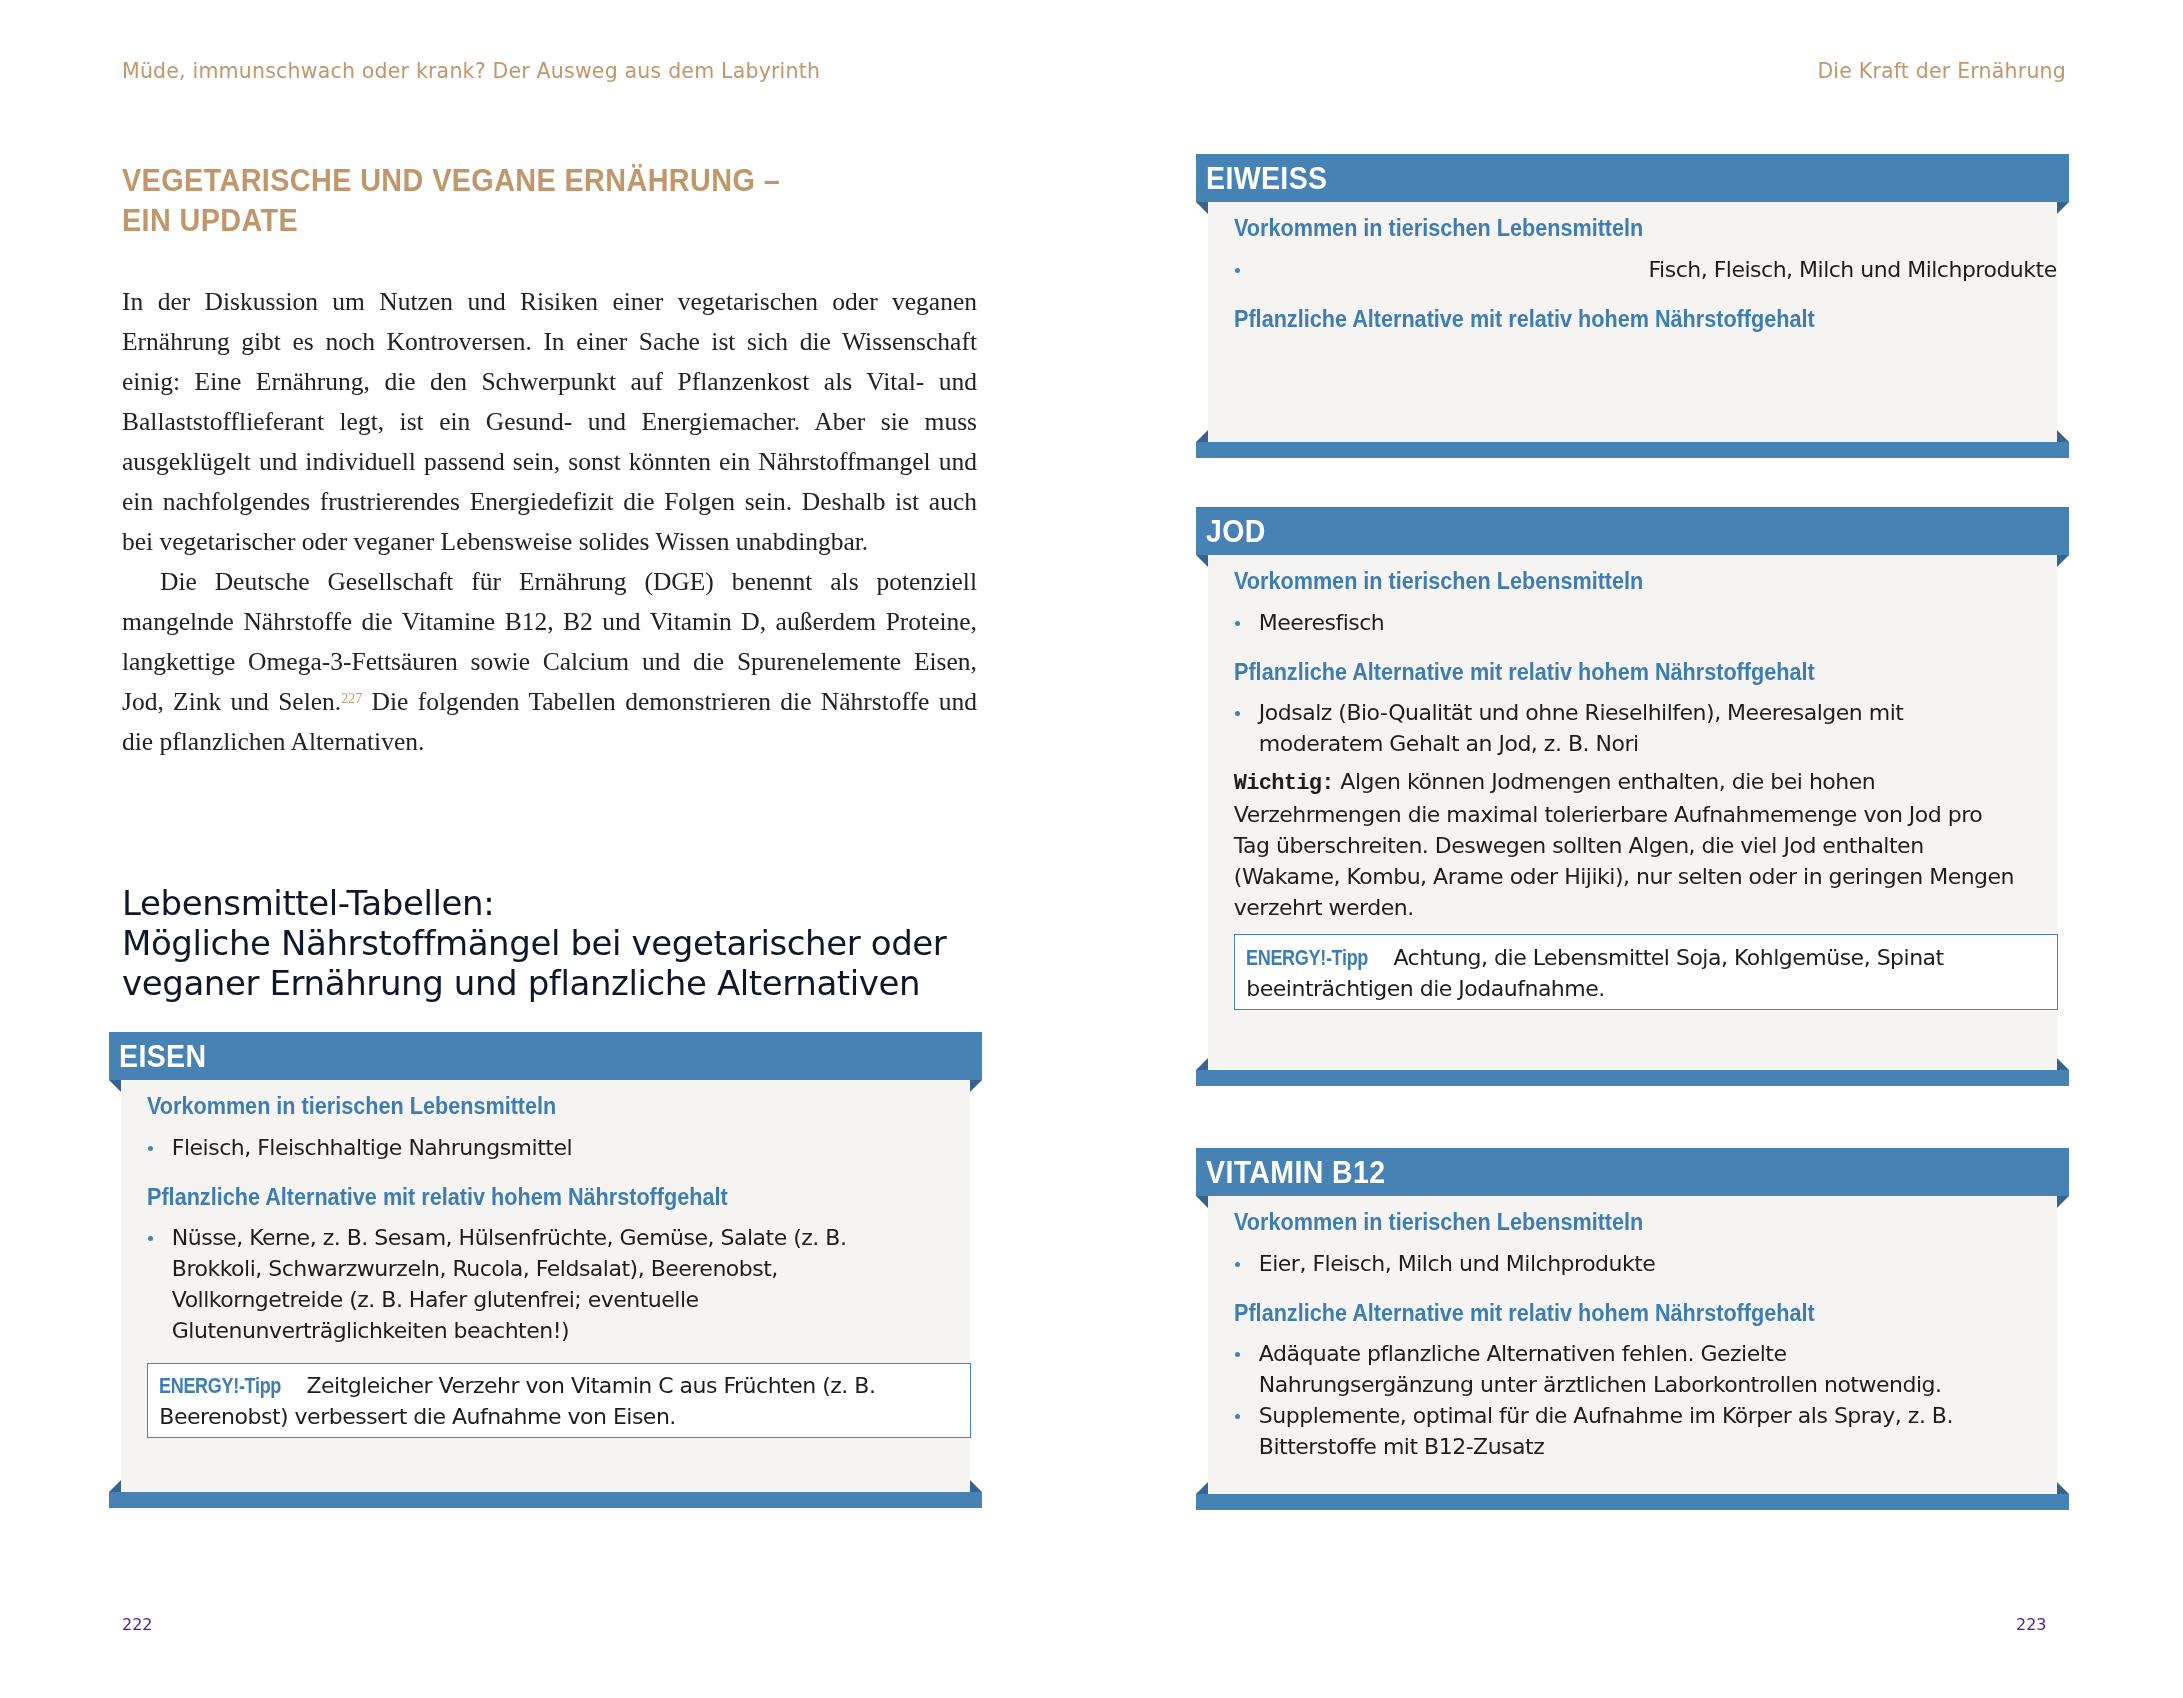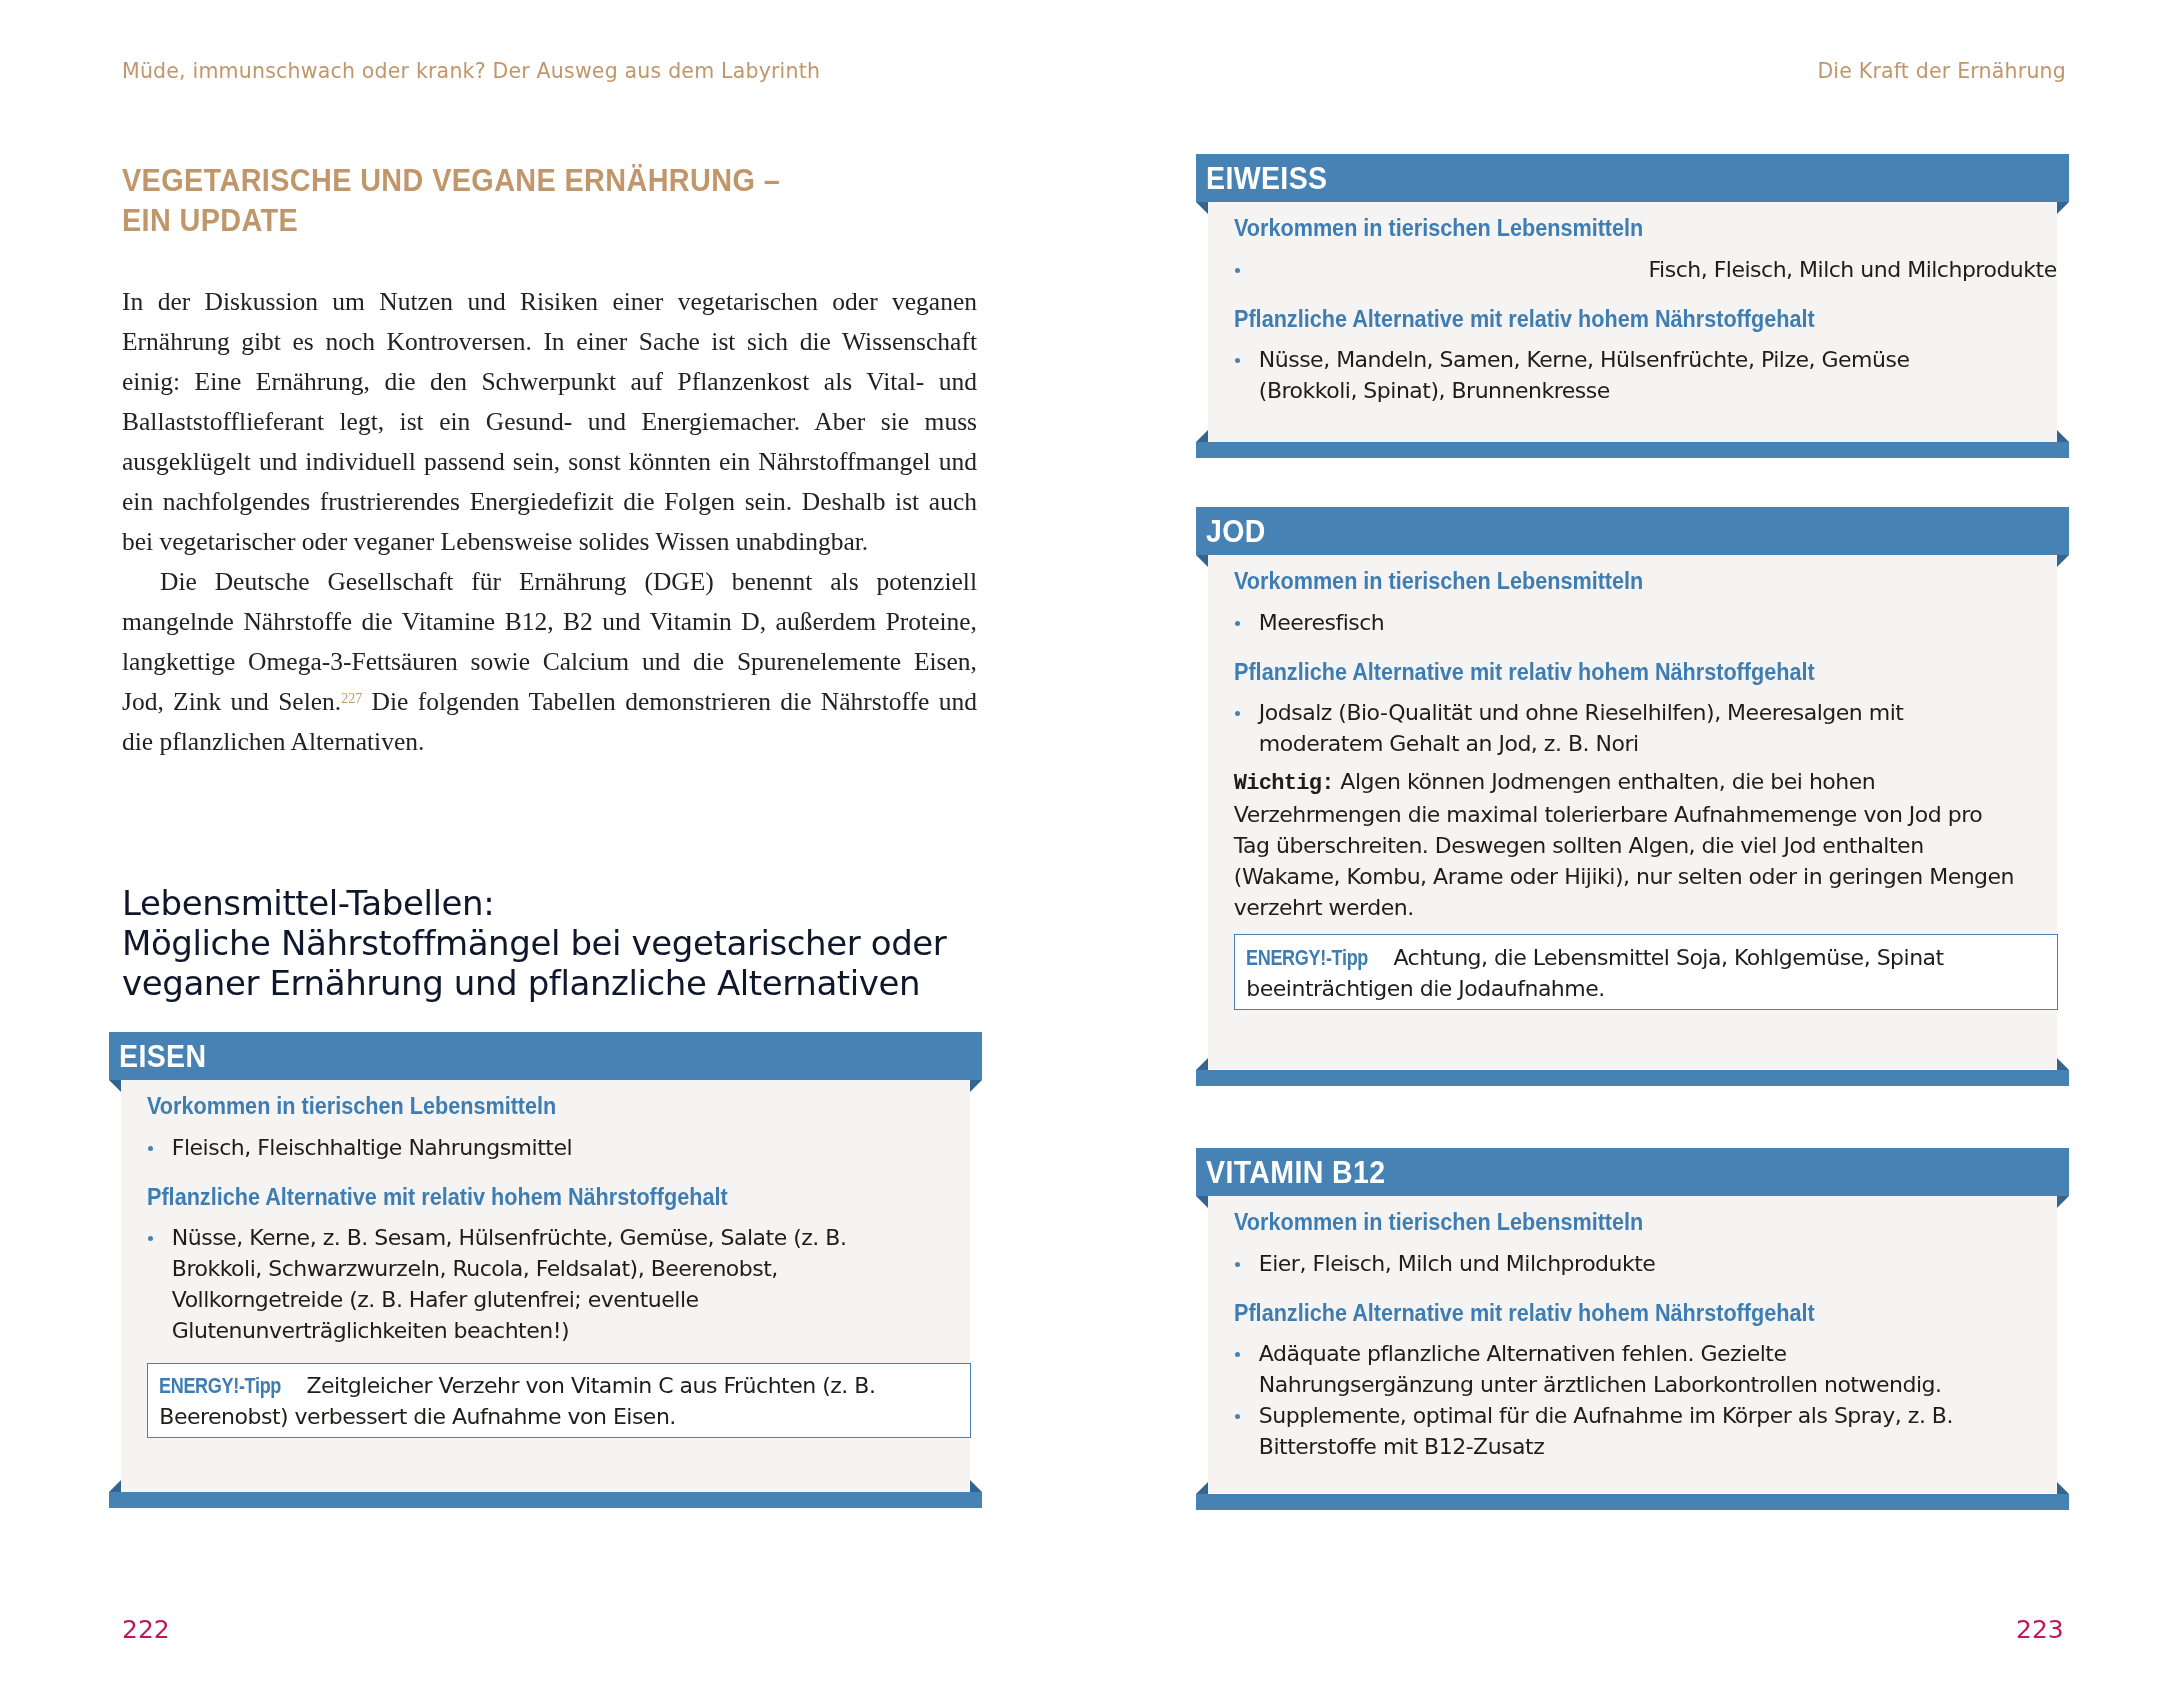--- a/index.html
+++ b/index.html
@@ -1,18 +1,18 @@
 <!DOCTYPE html>
 <html style="font-size:13px"><head>
 <meta charset="utf-8">
 <style>
   html, body { margin:0; padding:0; }
   body { width:2183px; height:1698px; background:#ffffff; position:relative; overflow:hidden; font-family:"Liberation Sans", sans-serif; color:#1d1d1b; }
   .running-head { position:absolute; top:59px; font-family:"DejaVu Sans", sans-serif; font-size:20.5px; color:#c0966a; letter-spacing:0.2px; white-space:nowrap; }
-  .page-num { position:absolute; top:1615px; font-family:"DejaVu Sans", sans-serif; font-size:25px; color:#be185d; }
+  .page-num { position:absolute; top:1615px; font-family:"DejaVu Sans", sans-serif; font-size:16px; color:#4c1d95; }
   .title { position:absolute; left:122px; top:161px; font-family:"Liberation Sans", sans-serif; font-weight:bold; font-size:31px; line-height:40px; color:#c0966a; letter-spacing:0.4px; transform:scaleX(0.93); transform-origin:left top; }
   .title div { white-space:nowrap; }
   .body-text { position:absolute; left:122px; width:855px; top:282px; font-family:"Liberation Serif", serif; font-size:25.5px; line-height:40px; color:#222; text-align:justify; }
   .body-text p { margin:0; }
   .body-text p.indent { text-indent:38px; }
   .body-text sup { color:#c0966a; font-size:14px; vertical-align:top; position:relative; top:-3.3px; }
   .subhead { position:absolute; left:122px; top:883px; font-family:"DejaVu Sans", sans-serif; font-size:34px; line-height:40px; color:#0f172a; letter-spacing:-0.4px; }
   .subhead div { white-space:nowrap; }
 
   .box { position:absolute; }
@@ -89,23 +89,20 @@
     <div class="band-title">EIWEISS</div>
   </div>
   <div class="fold-tl" style="top:48px;"></div>
   <div class="fold-tr" style="top:48px;"></div>
   <div class="box-body" style="top:48px; height:240px; padding-top:13px;">
     <div class="sec-head">Vorkommen in tierischen Lebensmitteln</div>
     <ul class="bullets" style="margin-top:11.5px;text-align:right;">
       <li>Fisch, Fleisch, Milch und Milchprodukte</li>
     </ul>
     <div class="sec-head" style="margin-top:21.4px;">Pflanzliche Alternative mit relativ hohem Nährstoffgehalt</div>
-    <ul class="bullets" style="margin-top:11.5px; width:723px;">
-      <li>Nüsse, Mandeln, Samen, Kerne, Hülsenfrüchte, Pilze, Gemüse (Brokkoli, Spinat), Brunnenkresse</li>
-    </ul>
   </div>
   <div class="fold-bl" style="top:276px;"></div>
   <div class="fold-br" style="top:276px;"></div>
   <div class="bottom-band" style="top:288px;"></div>
 </div>
 
 <div class="box" style="left:1196px; top:507px; width:873px; height:579px;">
   <div class="band" style="top:0;">
     <div class="band-title">JOD</div>
   </div>

